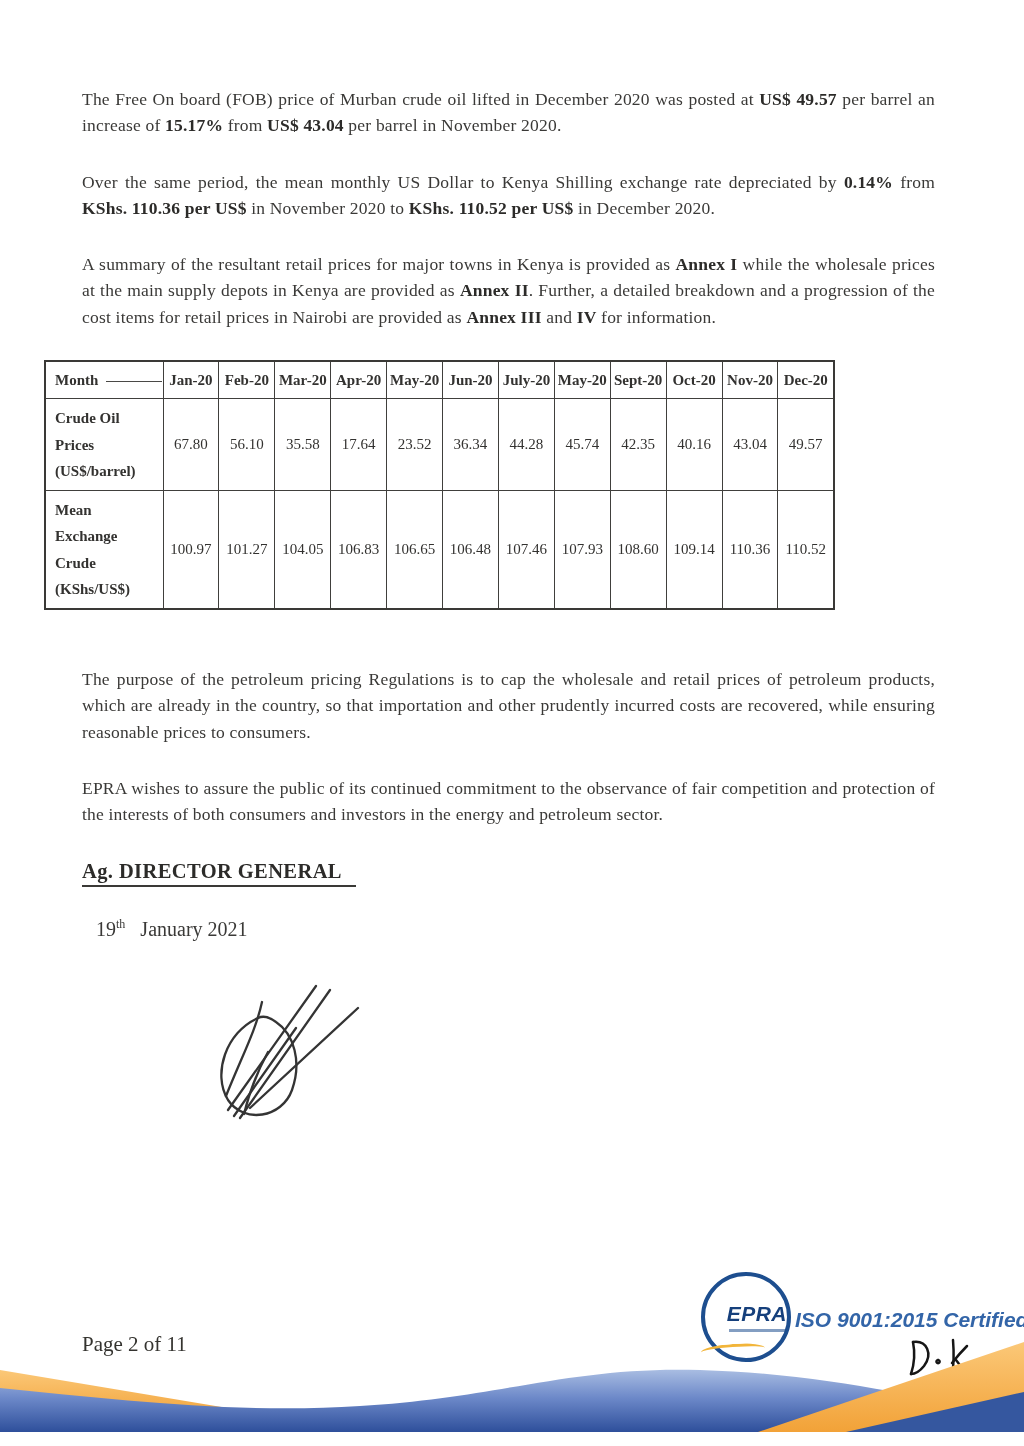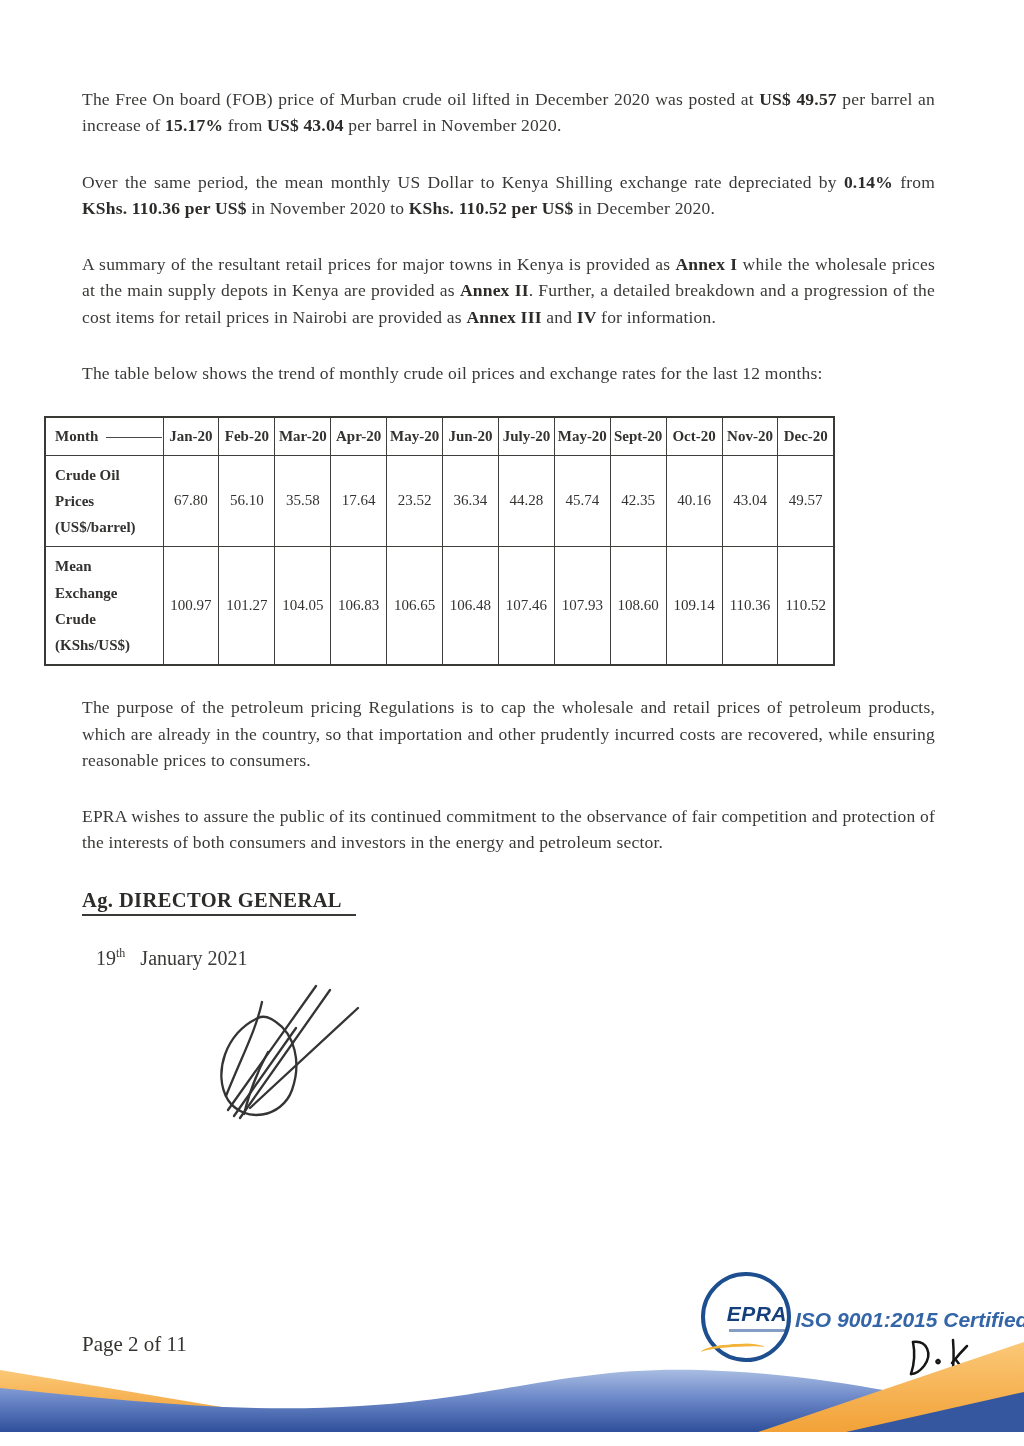--- a/index.html
+++ b/index.html
@@ -9,21 +9,21 @@
     background: #ffffff; margin: 0 auto; overflow: hidden;
     color: #2e2d2b;
   }
   
   .content { padding: 86px 89px 0 82px; }
   .content p {
     font-size: 17.5px; line-height: 1.5; text-align: justify;
     margin-bottom: 30px; color: #3a3937; letter-spacing: .2px;
   }
   .content p .b { font-weight: bold; color: #2c2b29; }
-  .content.lower { padding-top: 28px; }
+  .content.lower { padding-top: 56px; }
 
   
   table.crude {
     border-collapse: collapse; table-layout: fixed;
     margin: 20px 0 0 44px; width: 791px;
     font-size: 15px; color: #333230;
     border: 2.4px solid #3a3936;
   }
   table.crude th, table.crude td {
     border: 1.6px solid #403f3c; vertical-align: middle;
@@ -81,21 +81,20 @@
 </style>
 </head>
 <body>
 
 <div class="page">
 
   <div class="content">
       <p><span>The Free On board (FOB) price of Murban crude oil lifted in December 2020 was posted at </span><span class="b">US$ 49.57</span><span> per barrel an increase of </span><span class="b">15.17%</span><span> from </span><span class="b">US$ 43.04</span><span> per barrel in November 2020.</span></p>
       <p><span>Over the same period, the mean monthly US Dollar to Kenya Shilling exchange rate depreciated by </span><span class="b">0.14%</span><span> from </span><span class="b">KShs. 110.36 per US$</span><span> in November 2020 to </span><span class="b">KShs. 110.52 per US$</span><span> in December 2020.</span></p>
       <p><span>A summary of the resultant retail prices for major towns in Kenya is provided as </span><span class="b">Annex I</span><span> while the wholesale prices at the main supply depots in Kenya are provided as </span><span class="b">Annex II</span><span>. Further, a detailed breakdown and a progression of the cost items for retail prices in Nairobi are provided as </span><span class="b">Annex III</span><span> and </span><span class="b">IV</span><span> for information.</span></p>
-      <p><span>The table below shows the trend of monthly crude oil prices and exchange rates for the last 12 months:</span></p>
     </div>
 
   <table class="crude" id="crude-table">
       <colgroup>
         <col class="c-label">
         <col>
         <col>
         <col>
         <col>
         <col>

